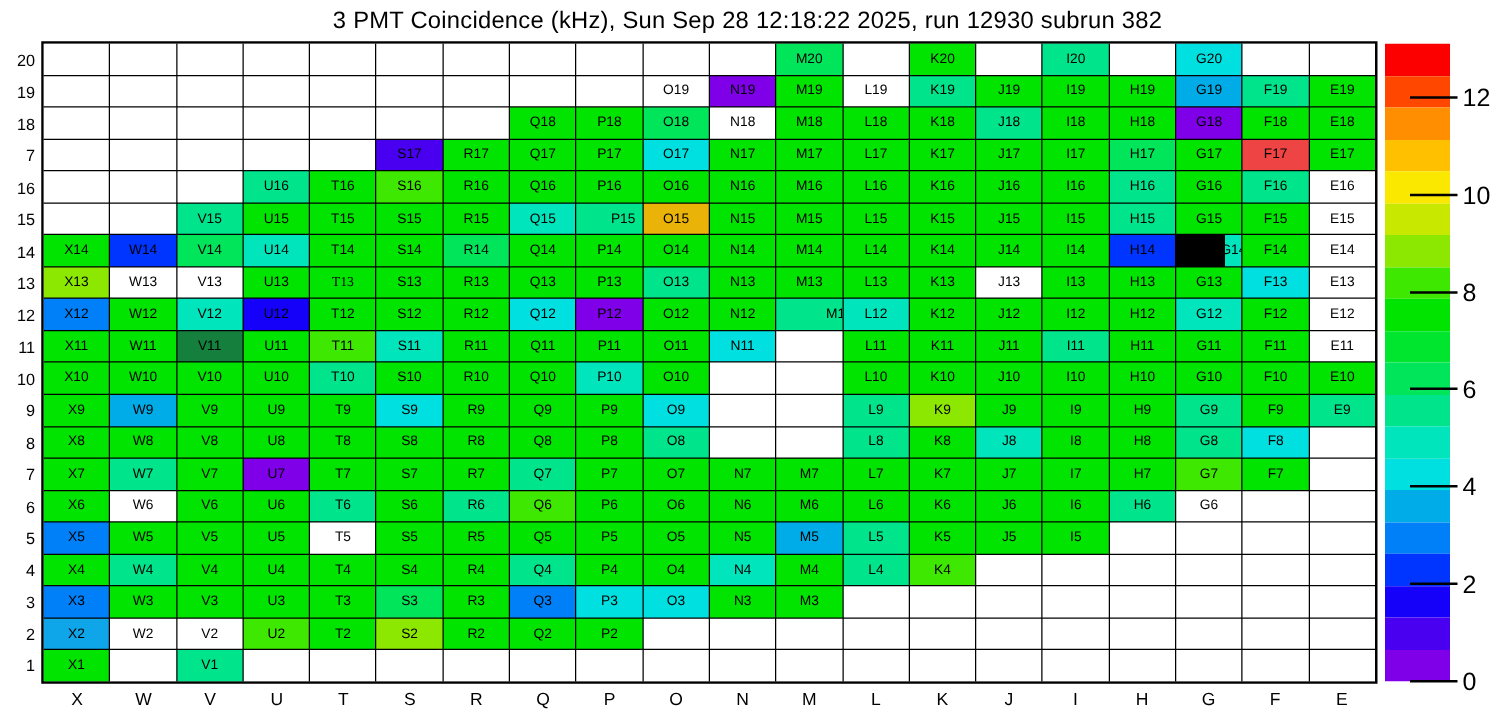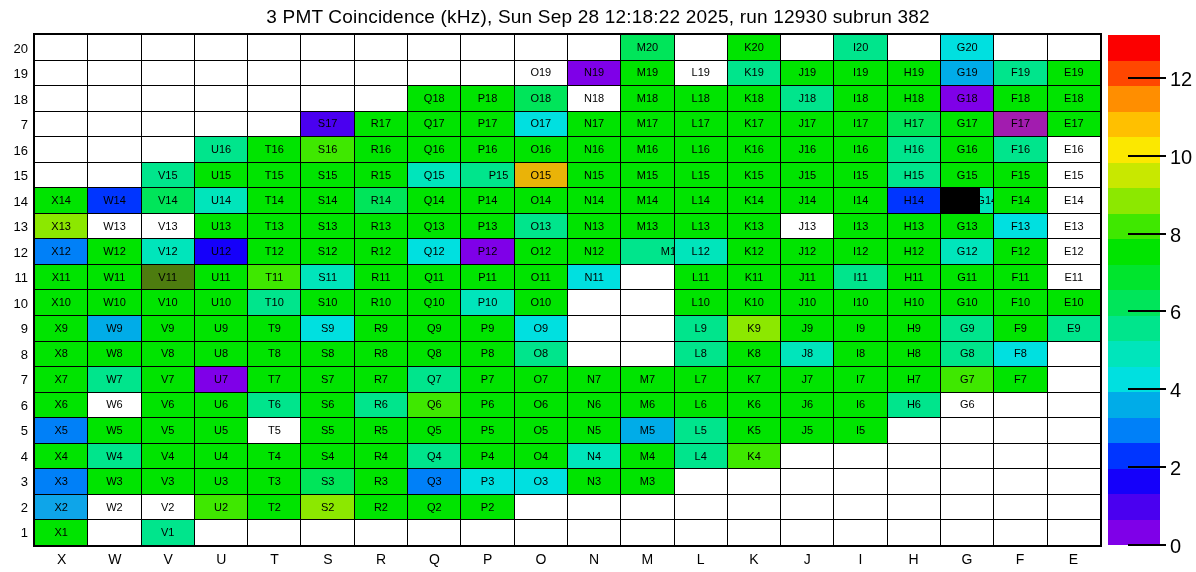--- a/index.html
+++ b/index.html
@@ -93,21 +93,21 @@
       <div class="cell" style="background: rgb(0, 228, 0);">P17</div>
       <div class="cell" style="background: rgb(0, 224, 224);">O17</div>
       <div class="cell" style="background: rgb(0, 228, 0);">N17</div>
       <div class="cell" style="background: rgb(0, 228, 0);">M17</div>
       <div class="cell" style="background: rgb(0, 228, 0);">L17</div>
       <div class="cell" style="background: rgb(0, 228, 0);">K17</div>
       <div class="cell" style="background: rgb(0, 228, 0);">J17</div>
       <div class="cell" style="background: rgb(0, 228, 0);">I17</div>
       <div class="cell" style="background: rgb(0, 229, 90);">H17</div>
       <div class="cell" style="background: rgb(0, 228, 0);">G17</div>
-      <div class="cell" style="background: #a21caf;">F17</div>
+      <div class="cell" style="background: #ef4444;">F17</div>
       <div class="cell" style="background: rgb(0, 228, 0);">E17</div>
       <div class="cell"></div>
       <div class="cell"></div>
       <div class="cell"></div>
       <div class="cell" style="background: rgb(0, 229, 140);">U16</div>
       <div class="cell" style="background: rgb(0, 228, 0);">T16</div>
       <div class="cell" style="background: rgb(63, 232, 0);">S16</div>
       <div class="cell" style="background: rgb(0, 228, 0);">R16</div>
       <div class="cell" style="background: rgb(0, 228, 0);">Q16</div>
       <div class="cell" style="background: rgb(0, 228, 0);">P16</div>
@@ -159,21 +159,21 @@
       <div class="cell" style="background: rgb(0, 228, 0);">J14</div>
       <div class="cell" style="background: rgb(0, 228, 0);">I14</div>
       <div class="cell" style="background: rgb(0, 53, 255);">H14</div>
       <div class="cell" style="background: rgb(0, 229, 187); margin-left: 39px;">G14</div>
       <div class="cell" style="background: rgb(0, 228, 0);">F14</div>
       <div class="cell">E14</div>
       <div class="cell" style="background: rgb(140, 232, 0);">X13</div>
       <div class="cell">W13</div>
       <div class="cell">V13</div>
       <div class="cell" style="background: rgb(0, 228, 0);">U13</div>
-      <div class="cell" style="background: rgb(0, 228, 0);">T13</div>
+      <div class="cell" style="background: rgb(0, 228, 0); font-family: Liberation Serif, serif;">T13</div>
       <div class="cell" style="background: rgb(0, 228, 0);">S13</div>
       <div class="cell" style="background: rgb(0, 228, 0);">R13</div>
       <div class="cell" style="background: rgb(0, 228, 0);">Q13</div>
       <div class="cell" style="background: rgb(0, 228, 0);">P13</div>
       <div class="cell" style="background: rgb(0, 229, 140);">O13</div>
       <div class="cell" style="background: rgb(0, 228, 0);">N13</div>
       <div class="cell" style="background: rgb(0, 228, 0);">M13</div>
       <div class="cell" style="background: rgb(0, 228, 0);">L13</div>
       <div class="cell" style="background: rgb(0, 228, 0);">K13</div>
       <div class="cell">J13</div>
@@ -197,21 +197,21 @@
       <div class="cell" style="background: rgb(0, 229, 187);">L12</div>
       <div class="cell" style="background: rgb(0, 228, 0);">K12</div>
       <div class="cell" style="background: rgb(0, 228, 0);">J12</div>
       <div class="cell" style="background: rgb(0, 228, 0);">I12</div>
       <div class="cell" style="background: rgb(0, 228, 0);">H12</div>
       <div class="cell" style="background: rgb(0, 229, 187);">G12</div>
       <div class="cell" style="background: rgb(0, 228, 0);">F12</div>
       <div class="cell">E12</div>
       <div class="cell" style="background: rgb(0, 228, 0);">X11</div>
       <div class="cell" style="background: rgb(0, 228, 0);">W11</div>
-      <div class="cell" style="background: #4d7c0f;">V11</div>
+      <div class="cell" style="background: #15803d;">V11</div>
       <div class="cell" style="background: rgb(0, 228, 0);">U11</div>
       <div class="cell" style="background: rgb(63, 232, 0);">T11</div>
       <div class="cell" style="background: rgb(0, 229, 187);">S11</div>
       <div class="cell" style="background: rgb(0, 228, 0);">R11</div>
       <div class="cell" style="background: rgb(0, 228, 0);">Q11</div>
       <div class="cell" style="background: rgb(0, 228, 0);">P11</div>
       <div class="cell" style="background: rgb(0, 228, 0);">O11</div>
       <div class="cell" style="background: rgb(0, 224, 224);">N11</div>
       <div class="cell"></div>
       <div class="cell" style="background: rgb(0, 228, 0);">L11</div>

